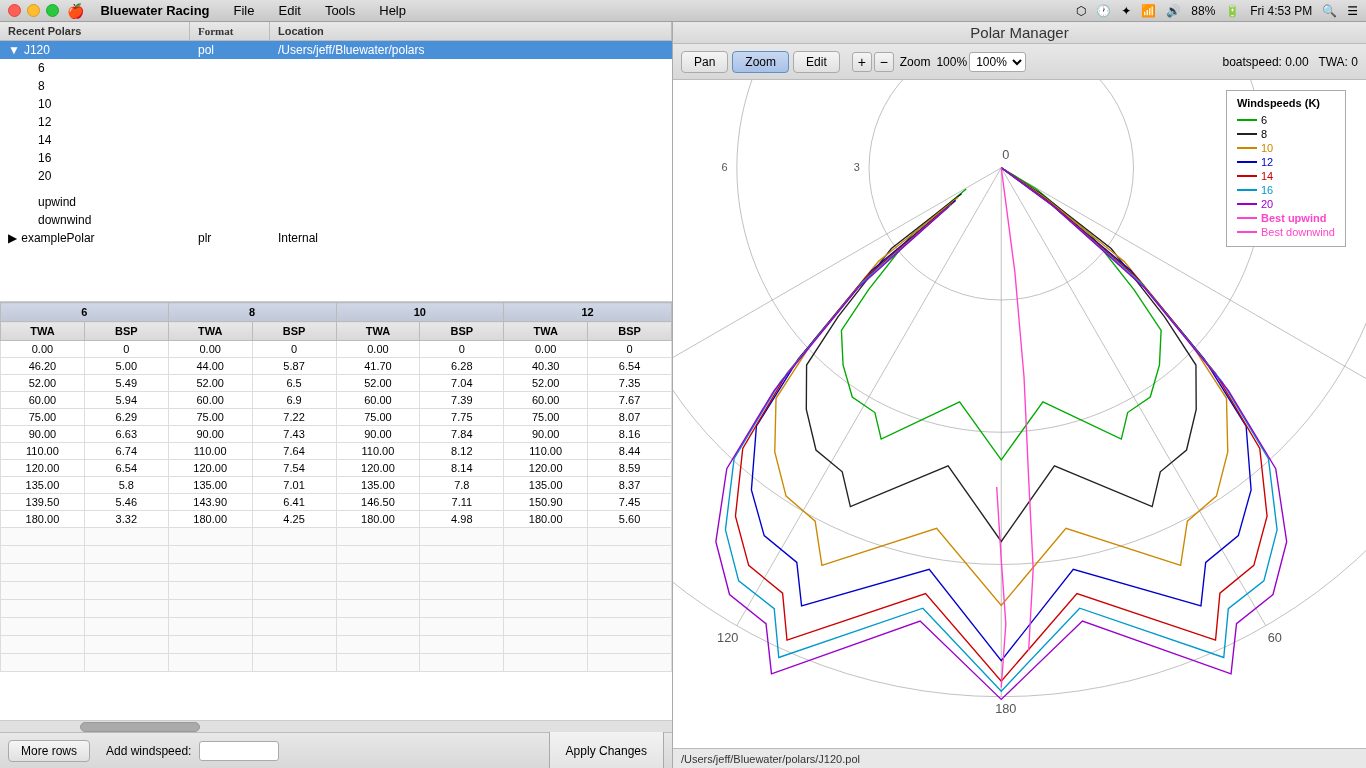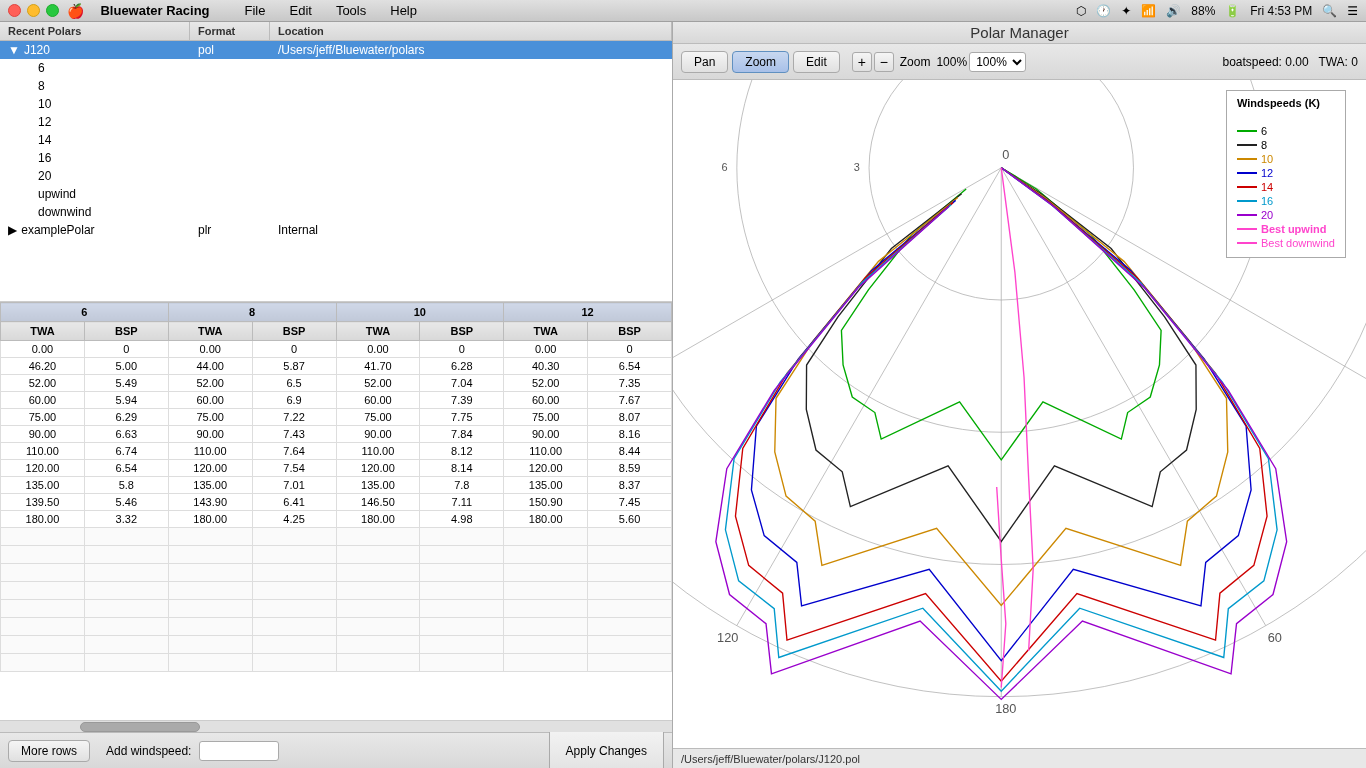--- a/index.html
+++ b/index.html
@@ -6,37 +6,37 @@
     body { font-family: -apple-system, BlinkMacSystemFont, 'Helvetica Neue', Arial, sans-serif; font-size: 12px; background: #e8e8e8; width: 1366px; height: 768px; overflow: hidden; }
 
     
     .title-bar { height: 22px; background: linear-gradient(to bottom, #e0e0e0, #c8c8c8); display: flex; align-items: center; padding: 0 8px; border-bottom: 1px solid #a0a0a0; }
     .traffic-lights { display: flex; gap: 6px; margin-right: 8px; }
     .traffic-light { width: 13px; height: 13px; border-radius: 50%; }
     .tl-red { background: #ff5f57; border: 1px solid #e0443e; }
     .tl-yellow { background: #febc2e; border: 1px solid #d4a017; }
     .tl-green { background: #28c840; border: 1px solid #1aac29; }
     .title-bar-menu { display: flex; gap: 16px; font-size: 13px; align-items: center; }
-    .title-bar-app { font-weight: bold; margin-right: 15px; }
+    .title-bar-app { font-weight: bold; margin-right: 4px; }
     .menu-item { cursor: pointer; padding: 2px 4px; }
     .title-bar-right { margin-left: auto; display: flex; align-items: center; gap: 10px; font-size: 12px; }
     .status-icon { font-size: 14px; }
 
     
     .main-container { display: flex; height: calc(768px - 22px); }
 
     
     .left-panel { width: 673px; display: flex; flex-direction: column; background: #f0f0f0; border-right: 1px solid #aaa; }
 
     
     .polars-list { height: 280px; background: white; border-bottom: 1px solid #ccc; overflow: hidden; }
     .polars-header { display: flex; background: linear-gradient(to bottom, #e8e8e8, #d8d8d8); border-bottom: 1px solid #bbb; }
     .polars-header-cell { padding: 3px 8px; font-size: 11px; font-weight: bold; color: #333; border-right: 1px solid #bbb; }
     .polars-header-cell.recent { width: 190px; }
-    .polars-header-cell.format { width: 80px; }
+    .polars-header-cell.format { width: 80px; font-family: Liberation Serif, serif; }
     .polars-header-cell.location { flex: 1; }
     .polars-row { display: flex; align-items: center; cursor: pointer; }
     .polars-row.selected { background: #4a90d9; color: white; }
     .polar-cell { padding: 2px 8px; font-size: 12px; }
     .polar-cell.name { width: 190px; display: flex; align-items: center; gap: 4px; }
     .polar-cell.fmt { width: 80px; }
     .polar-cell.loc { flex: 1; }
 
     
     .data-table-container { flex: 1; overflow: auto; background: white; }
@@ -65,21 +65,21 @@
     .zoom-value { font-size: 12px; }
     .zoom-dropdown { font-size: 12px; padding: 1px 2px; border: 1px solid #aaa; border-radius: 3px; background: white; }
     .boatspeed-display { margin-left: auto; font-size: 12px; }
 
     
     .polar-canvas { flex: 1; background: white; position: relative; overflow: hidden; }
     .polar-svg { width: 100%; height: 100%; }
 
     
     .polar-legend { position: absolute; top: 10px; right: 20px; background: white; border: 1px solid #aaa; padding: 6px 10px; font-size: 11px; }
-    .legend-title { font-weight: bold; margin-bottom: 16px; font-size: 11px; }
+    .legend-title { font-weight: bold; margin-bottom: 5px; font-size: 11px; }
     .legend-item { display: flex; align-items: center; gap: 4px; margin: 2px 0; }
     .legend-color { width: 20px; height: 2px; }
 
     
     .status-bar { height: 20px; background: #e8e8e8; border-top: 1px solid #bbb; display: flex; align-items: center; padding: 0 8px; font-size: 11px; color: #333; }
 
     .scrollbar-area { height: 12px; background: #e0e0e0; border-top: 1px solid #ccc; position: relative; }
     .scrollbar-thumb { position: absolute; height: 10px; top: 1px; left: 80px; width: 120px; background: #aaa; border-radius: 5px; border: 1px solid #999; }
   </style>
 </head>
@@ -157,21 +157,21 @@
       <div class="polars-row" style="padding-left:30px;">
           <div class="polar-cell name">16</div>
           <div class="polar-cell fmt"></div>
           <div class="polar-cell loc"></div>
         </div>
       <div class="polars-row" style="padding-left:30px;">
           <div class="polar-cell name">20</div>
           <div class="polar-cell fmt"></div>
           <div class="polar-cell loc"></div>
         </div>
-      <div class="polars-row" style="padding-left:30px;">
+      <div class="polars-row" style="padding-left:30px;margin-top:8px;">
           <div class="polar-cell name">upwind</div>
           <div class="polar-cell fmt"></div>
           <div class="polar-cell loc"></div>
         </div>
       <div class="polars-row" style="padding-left:30px;">
           <div class="polar-cell name">downwind</div>
           <div class="polar-cell fmt"></div>
           <div class="polar-cell loc"></div>
         </div>
       <div class="polars-row">

